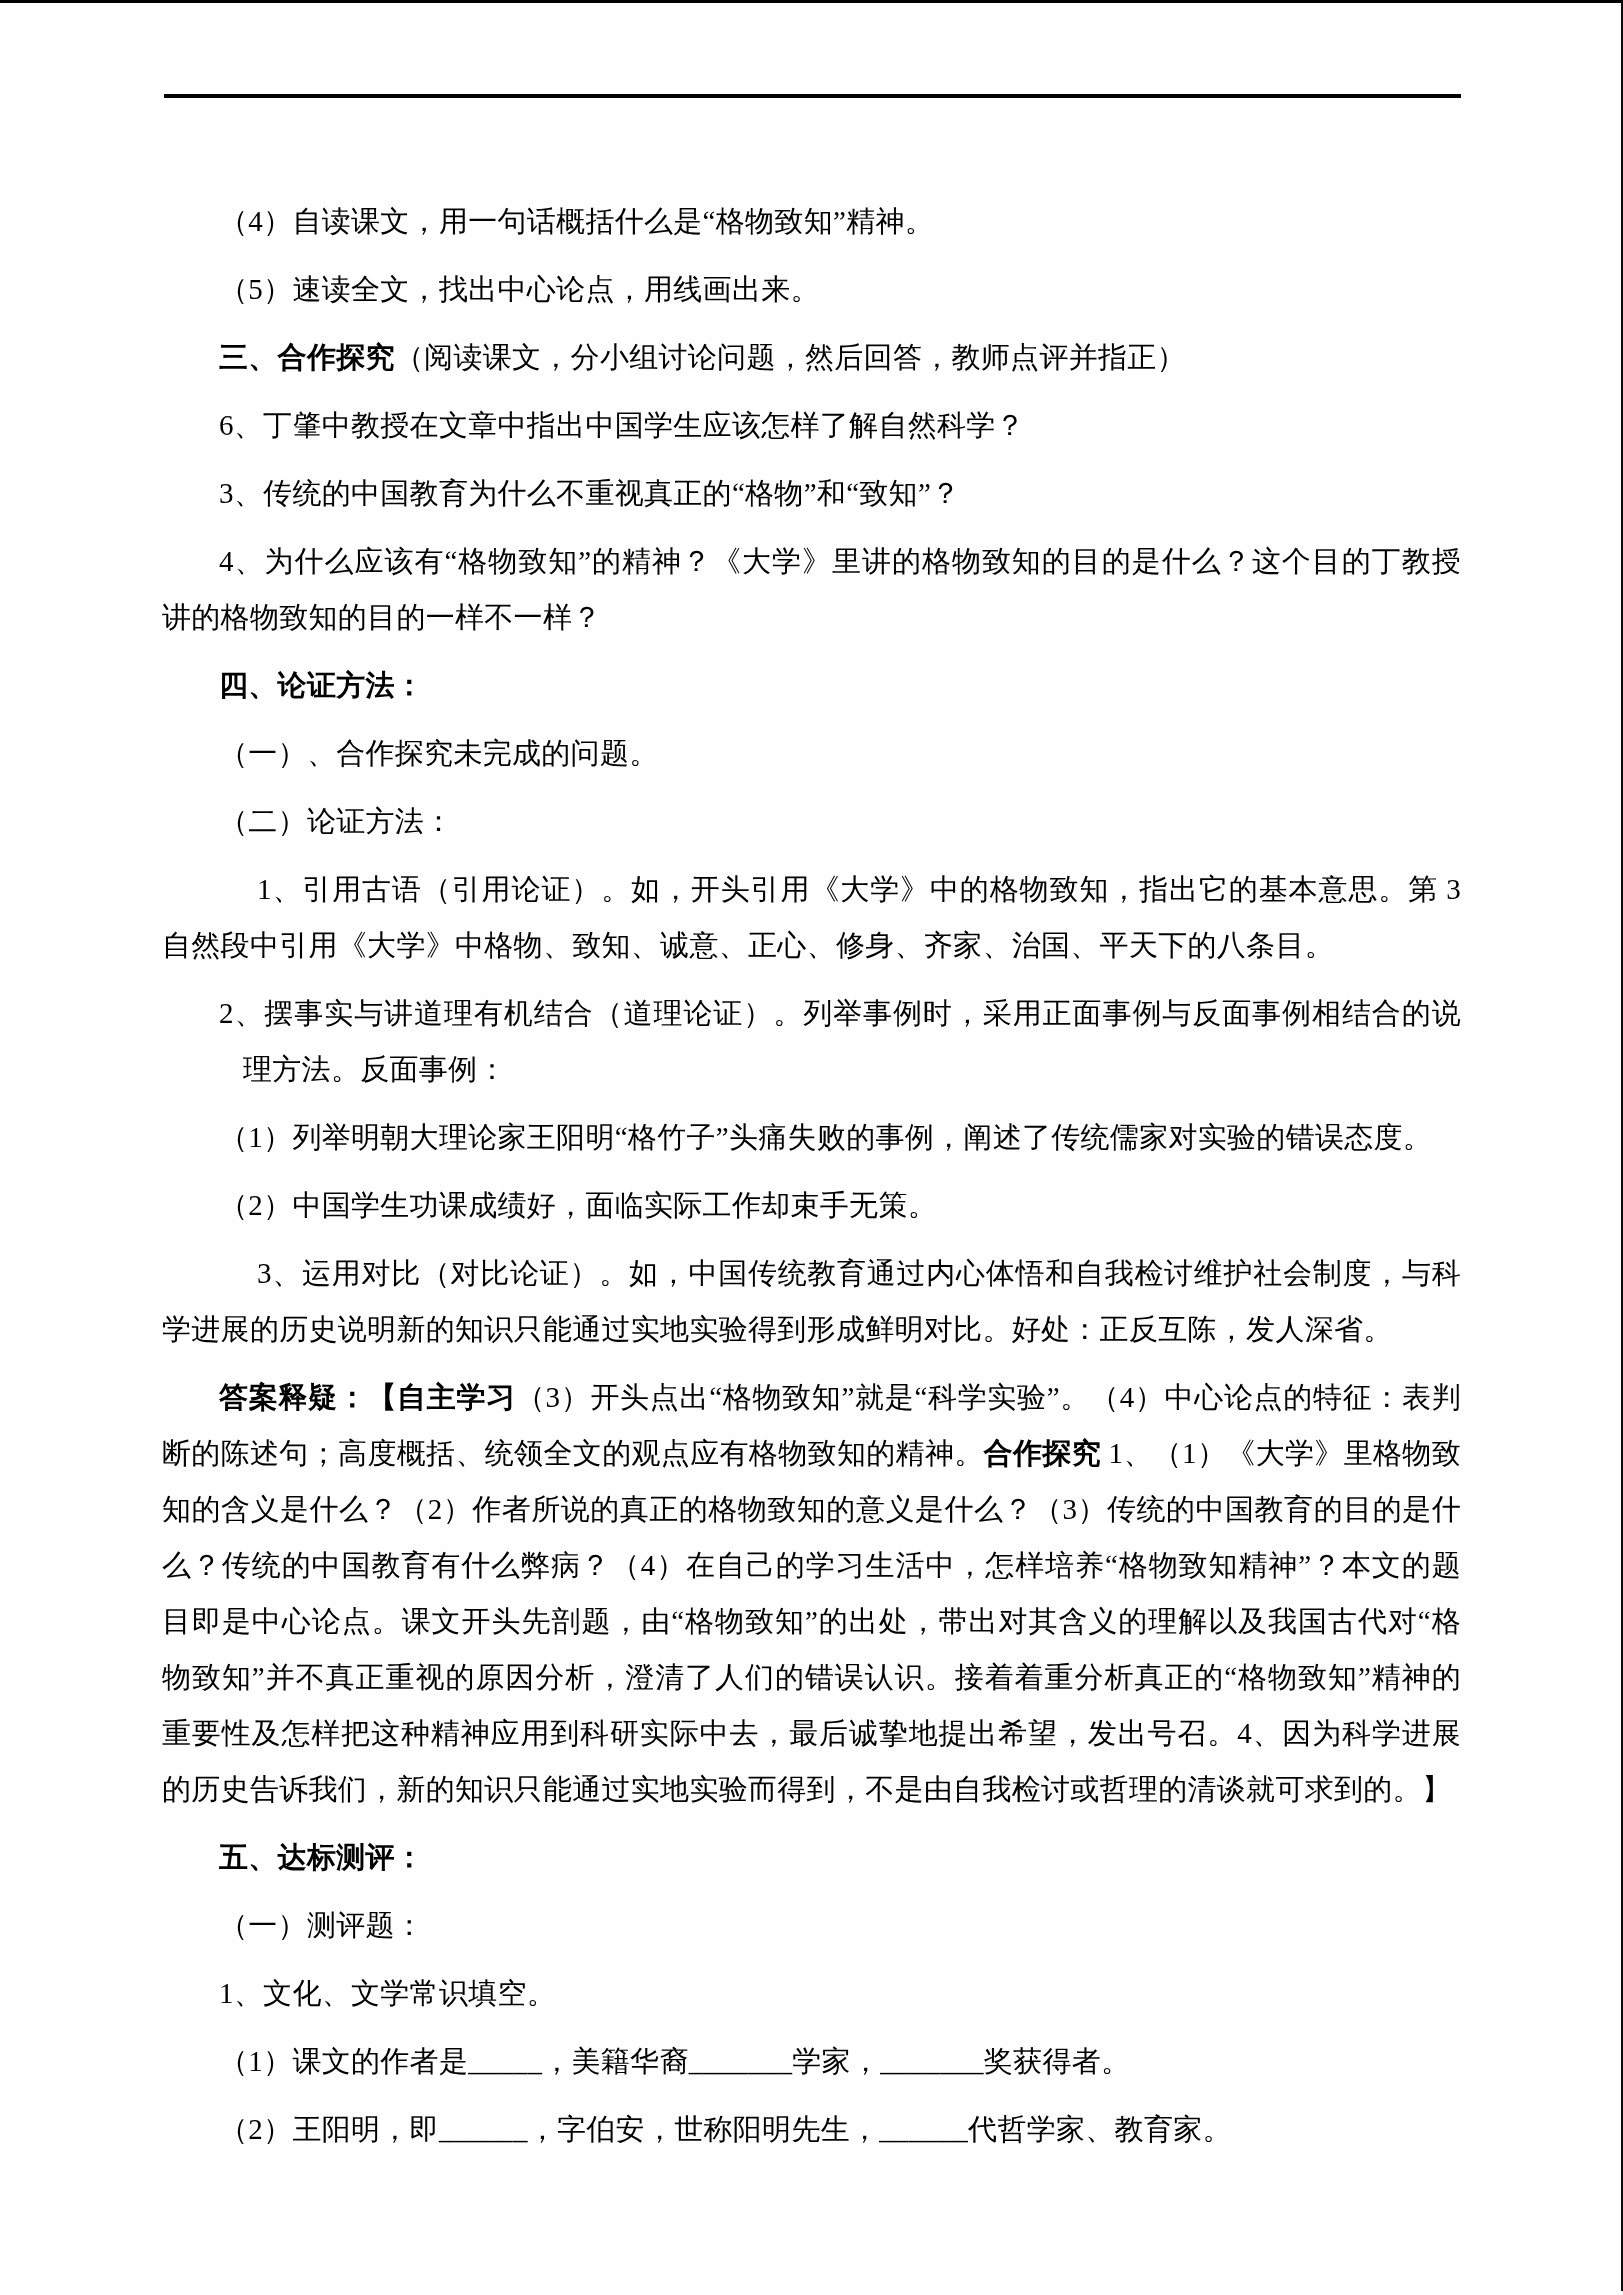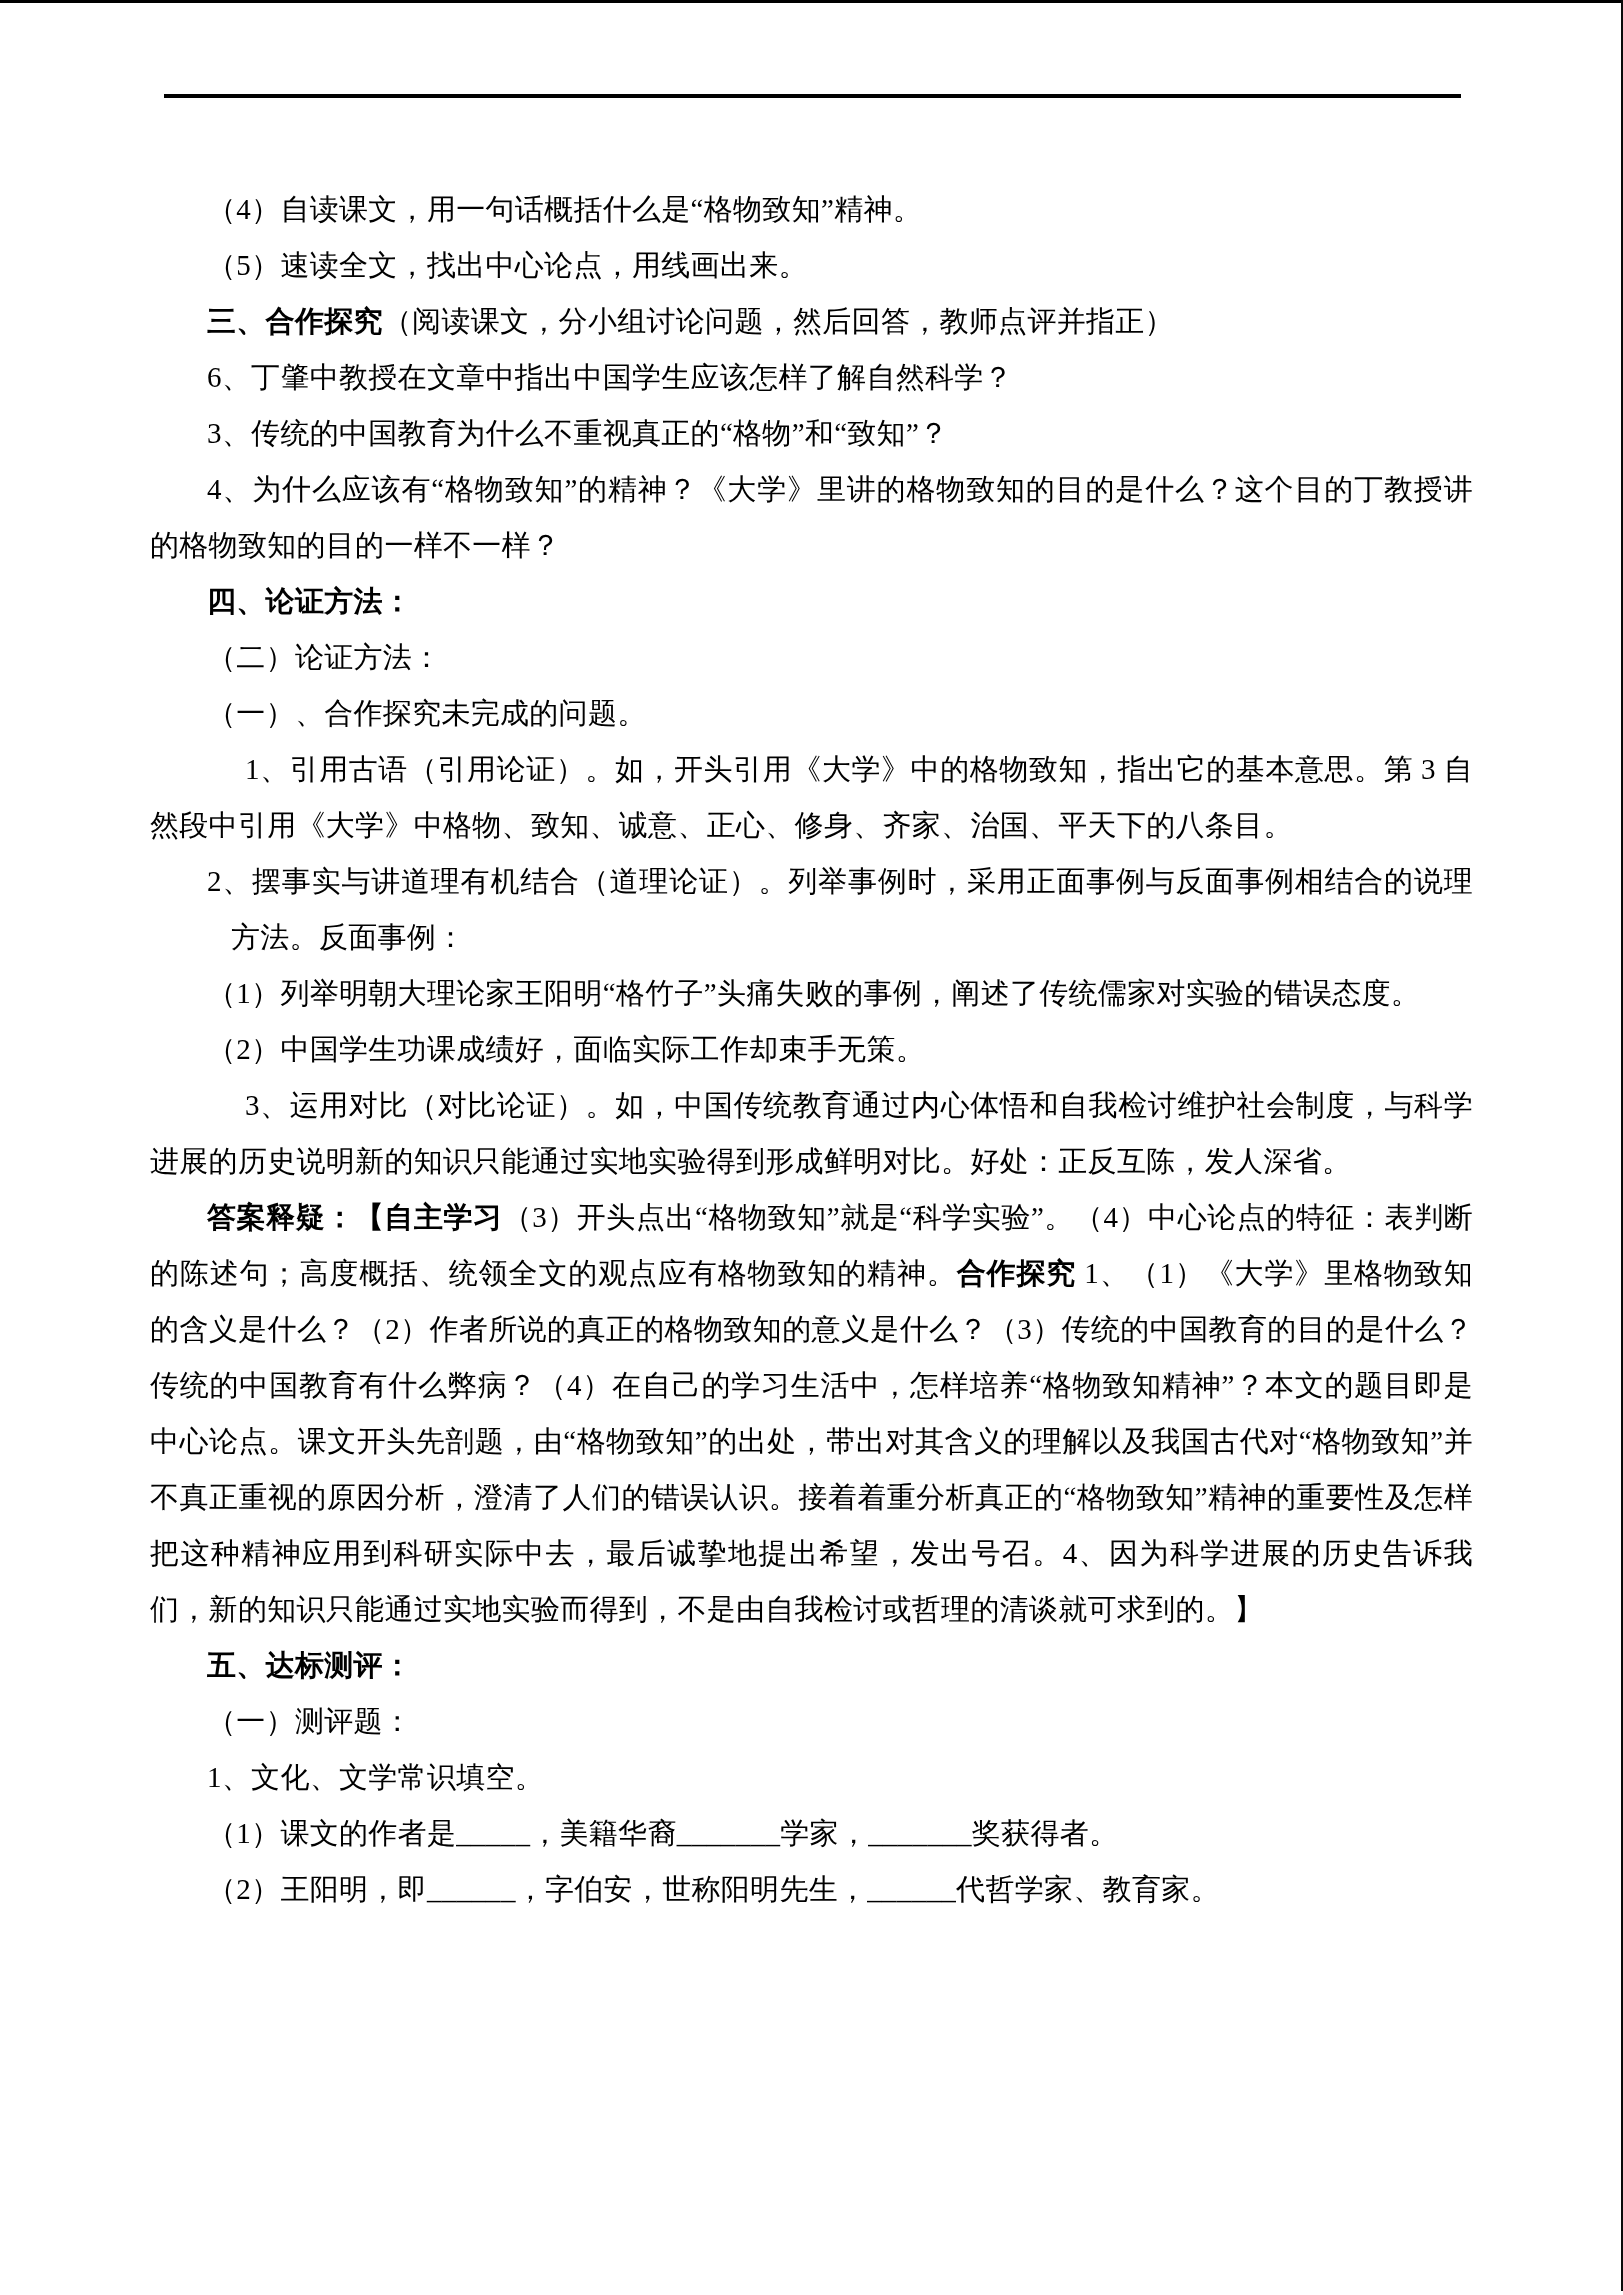--- a/index.html
+++ b/index.html
@@ -24,43 +24,43 @@
     width: 1297px; height: 4.1px; background: #000;
   }
   .content {
     position: absolute; left: 150px; top: 181px;
     width: 1323px;
     font-size: 29px;
     line-height: 56px;
     text-align: justify;
     letter-spacing: 0.3px;
   }
-  .para { margin: 0; padding: 0; }
+  .para { margin: 12px; padding: 0; }
   .ind2  { text-indent: 57px; }   
   .ind33 { text-indent: 95px; }  
   .hang  { padding-left: 81px; text-indent: -24px; } 
   b, .bold { font-weight: bold; }
 </style>
 </head>
 <body>
 
 <div class="edge-top"></div>
 <div class="edge-right"></div>
 <div class="header-rule"></div>
 
 <div class="content">
   <p class="para ind2"><span>（4）自读课文，用一句话概括什么是“格物致知”精神。</span></p>
   <p class="para ind2"><span>（5）速读全文，找出中心论点，用线画出来。</span></p>
   <p class="para ind2"><b>三、合作探究</b><span>（阅读课文，分小组讨论问题，然后回答，教师点评并指正）</span></p>
   <p class="para ind2"><span>6、丁肇中教授在文章中指出中国学生应该怎样了解自然科学？</span></p>
   <p class="para ind2"><span>3、传统的中国教育为什么不重视真正的“格物”和“致知”？</span></p>
   <p class="para ind2"><span>4、为什么应该有“格物致知”的精神？《大学》里讲的格物致知的目的是什么？这个目的丁教授讲的格物致知的目的一样不一样？</span></p>
   <p class="para ind2"><b>四、论证方法：</b></p>
+  <p class="para ind2"><span>（一）、合作探究未完成的问题。</span></p>
   <p class="para ind2"><span>（二）论证方法：</span></p>
-  <p class="para ind2"><span>（一）、合作探究未完成的问题。</span></p>
   <p class="para ind33"><span>1、引用古语（引用论证）。如，开头引用《大学》中的格物致知，指出它的基本意思。第 3 自然段中引用《大学》中格物、致知、诚意、正心、修身、齐家、治国、平天下的八条目。</span></p>
   <p class="para hang"><span>2、摆事实与讲道理有机结合（道理论证）。列举事例时，采用正面事例与反面事例相结合的说理方法。反面事例：</span></p>
   <p class="para ind2"><span>（1）列举明朝大理论家王阳明“格竹子”头痛失败的事例，阐述了传统儒家对实验的错误态度。</span></p>
   <p class="para ind2"><span>（2）中国学生功课成绩好，面临实际工作却束手无策。</span></p>
   <p class="para ind33"><span>3、运用对比（对比论证）。如，中国传统教育通过内心体悟和自我检讨维护社会制度，与科学进展的历史说明新的知识只能通过实地实验得到形成鲜明对比。好处：正反互陈，发人深省。</span></p>
   <p class="para ind2"><b>答案释疑：</b><b>【自主学习</b><span>（3）开头点出“格物致知”就是“科学实验”。（4）中心论点的特征：表判断的陈述句；高度概括、统领全文的观点应有格物致知的精神。</span><b>合作探究</b><span> 1、（1）《大学》里格物致知的含义是什么？（2）作者所说的真正的格物致知的意义是什么？（3）传统的中国教育的目的是什么？传统的中国教育有什么弊病？（4）在自己的学习生活中，怎样培养“格物致知精神”？本文的题目即是中心论点。课文开头先剖题，由“格物致知”的出处，带出对其含义的理解以及我国古代对“格物致知”并不真正重视的原因分析，澄清了人们的错误认识。接着着重分析真正的“格物致知”精神的重要性及怎样把这种精神应用到科研实际中去，最后诚挚地提出希望，发出号召。4、因为科学进展的历史告诉我们，新的知识只能通过实地实验而得到，不是由自我检讨或哲理的清谈就可求到的。】</span></p>
   <p class="para ind2"><b>五、达标测评：</b></p>
   <p class="para ind2"><span>（一）测评题：</span></p>
   <p class="para ind2"><span>1、文化、文学常识填空。</span></p>
   <p class="para ind2"><span>（1）课文的作者是_____，美籍华裔_______学家，_______奖获得者。</span></p>

